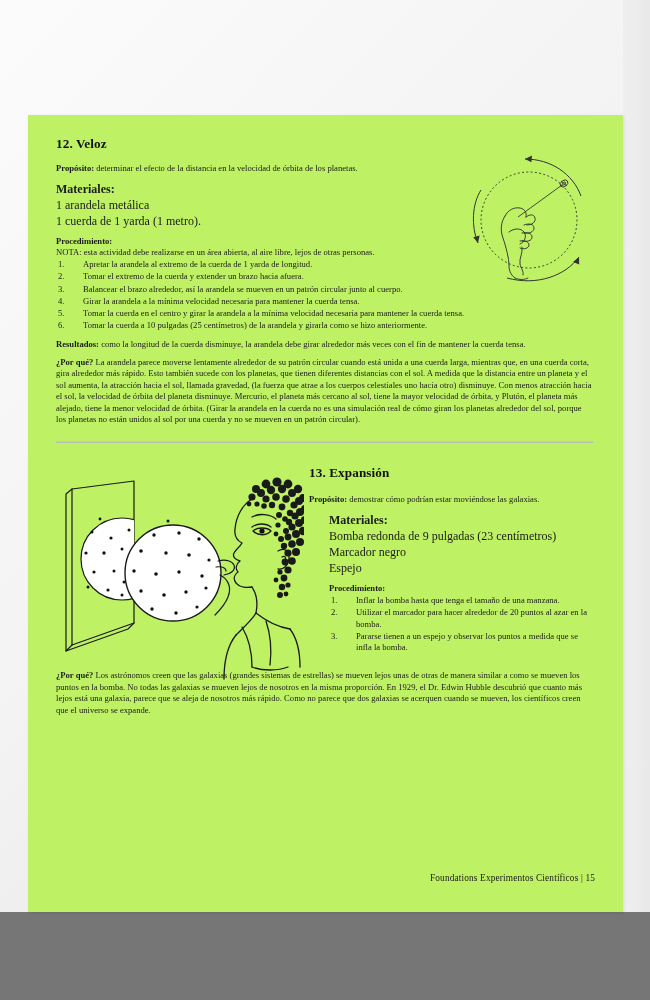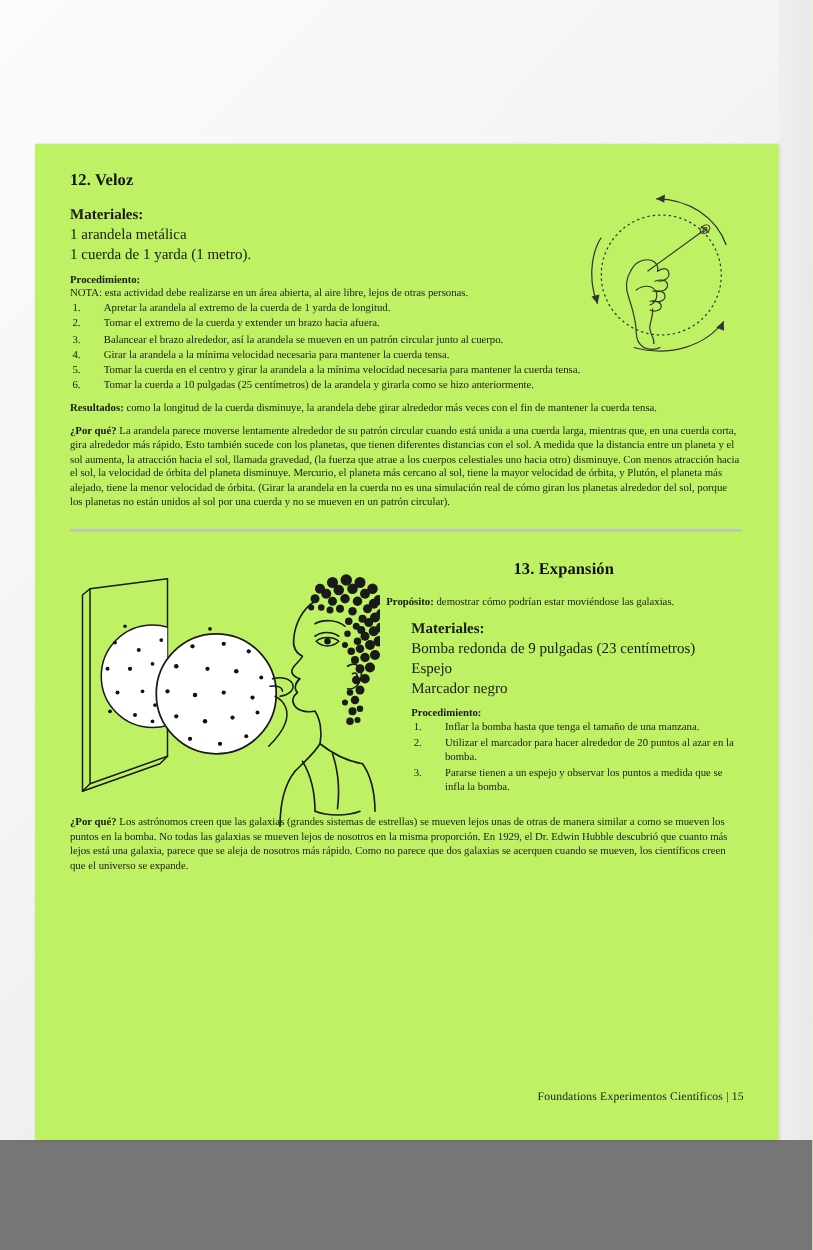--- a/index.html
+++ b/index.html
@@ -114,21 +114,21 @@
     position: absolute;
     left: 0px;
     top: 10px;
     width: 248px;
     height: 212px;
   }
   #sec13-col {
     margin-left: 253px;
     width: 284px;
   }
-  #sec13-col .sec-title { text-align: center; margin-bottom: 13px; }
+  #sec13-col .sec-title { margin-bottom: 13px; }
   #sec13-col .indent { padding-left: 20px; }
 
   #sec13-foot { margin-top: 16px; width: 537px; }
 
   #footer {
     position: absolute;
     right: 28px;
     bottom: 29px;
     font-size: 9.3px;
     color: #1a1a1a;
@@ -187,20 +187,21 @@
             <path d="M57 93 C58 100 54 104 55 110 C56 115 59 117 58 121"></path>
 
             <path d="M50 124 C54 126 60 126 63 124"></path>
           </g>
         </svg>
       </div>
 
       <h2 class="sec-title">12. Veloz</h2>
 
       <div id="sec12-text">
+        <p class="body"><span class="lead">Propósito:</span><span> determinar el efecto de la distancia en la velocidad de órbita de los planetas.</span></p>
 
         <div class="matlist">
           <div class="lead">Materiales:</div>
           <div>1 arandela metálica</div>
           <div>1 cuerda de 1 yarda (1 metro).</div>
         </div>
       </div>
 
       <div class="wide">
         <div class="body lead tight">Procedimiento:</div>
@@ -373,22 +374,22 @@
       </div>
 
       <div id="sec13-col">
         <h2 class="sec-title">13. Expansión</h2>
 
         <p class="body"><span class="lead">Propósito:</span><span> demostrar cómo podrían estar moviéndose las galaxias.</span></p>
 
         <div class="matlist indent">
           <div class="lead">Materiales:</div>
           <div>Bomba redonda de 9 pulgadas (23 centímetros)</div>
+          <div>Marcador negro</div>
           <div>Espejo</div>
-          <div>Marcador negro</div>
         </div>
 
         <div class="indent">
           <div class="body lead tight">Procedimiento:</div>
           <ol class="steps">
             <li>Inflar la bomba hasta que tenga el tamaño de una manzana.</li>
             <li>Utilizar el marcador para hacer alrededor de 20 puntos al azar en la bomba.</li>
             <li>Pararse tienen a un espejo y observar los puntos a medida que se infla la bomba.</li>
           </ol>
         </div>

